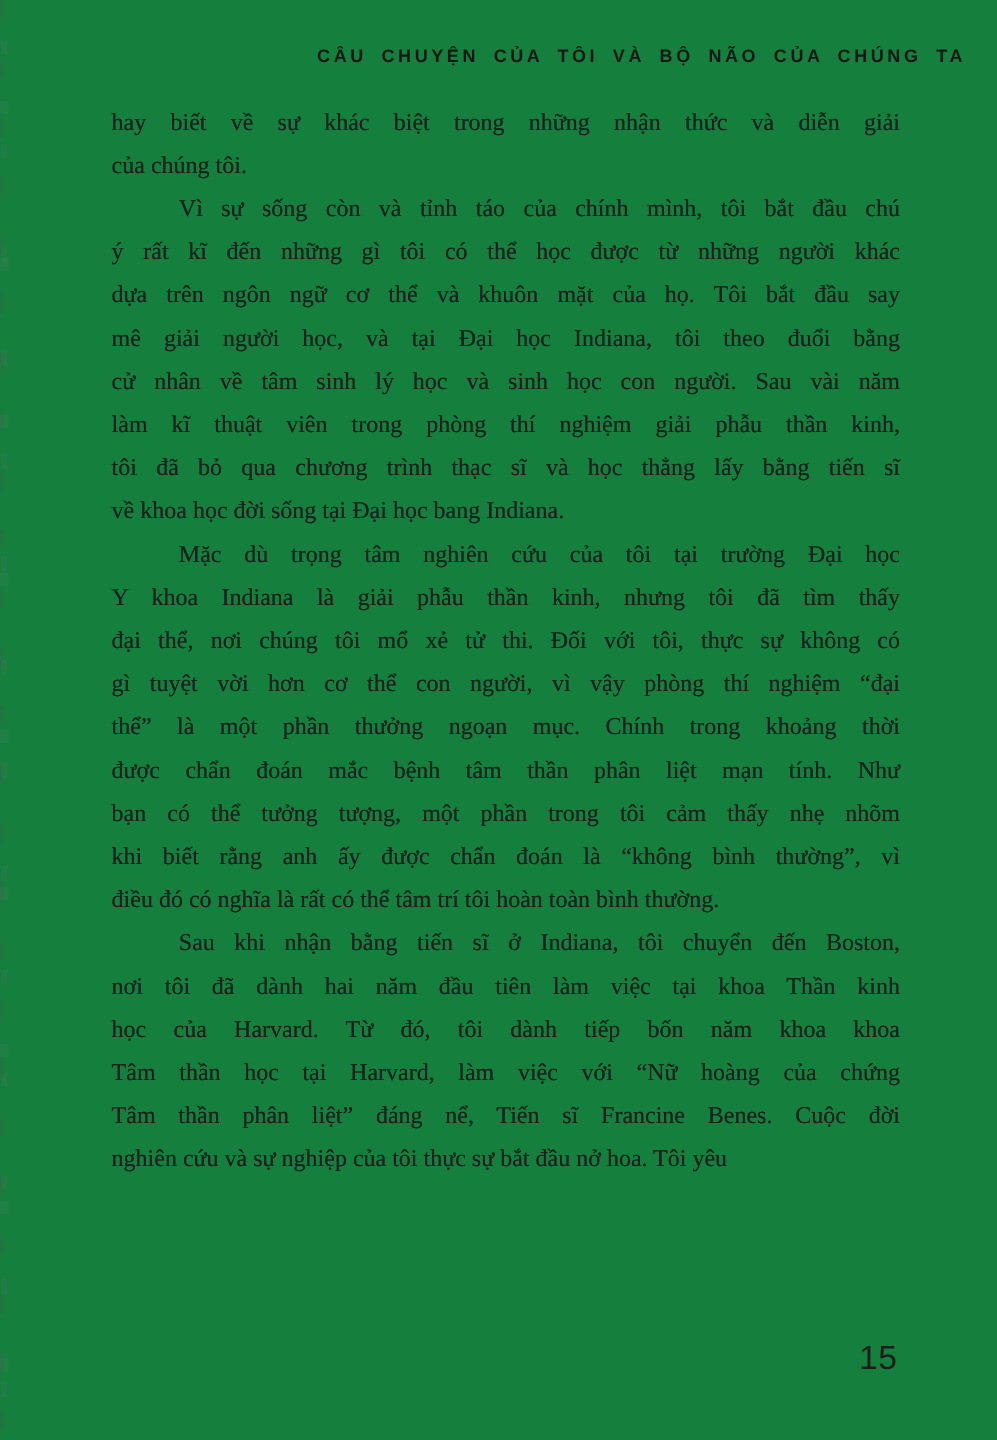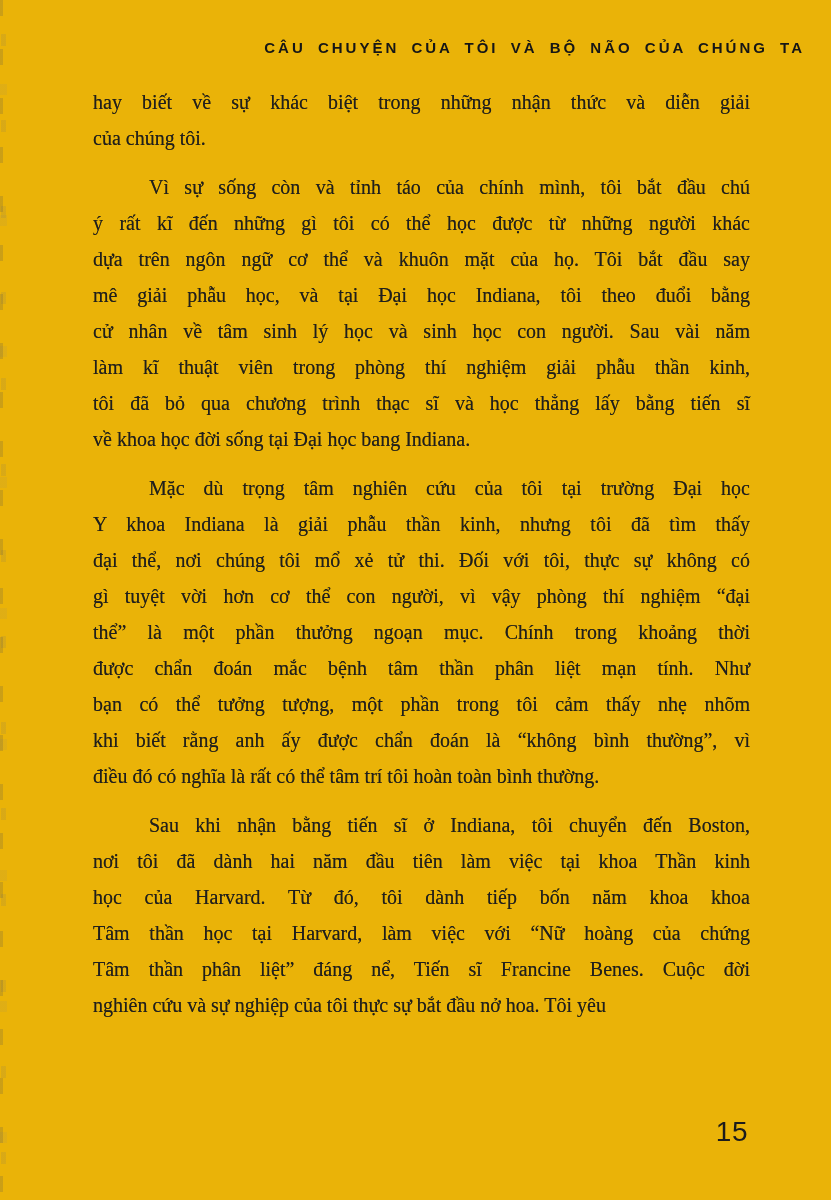--- a/index.html
+++ b/index.html
@@ -6,21 +6,21 @@
   html, body {
     margin: 0;
     padding: 0;
     background: #e9e9e9;
   }
   .page {
     position: relative;
     width: 831px;
     height: 1200px;
     margin: 0 auto;
-    background: #eab308;
+    background: #15803d;
     overflow: hidden;
     font-family: "Liberation Serif", "DejaVu Serif", serif;
     color: #1f1f1f;
   }
   
   .edge-artifacts {
     position: absolute;
     left: 0; top: 0;
     width: 9px; height: 100%;
     background-image:
@@ -43,21 +43,20 @@
     white-space: nowrap;
     color: #161616;
   }
   .body-text {
     position: absolute;
     left: 93px;
     top: 84px;
     width: 657px;
   }
   .para + .para {
-    margin-top: 13px;
   }
   .line {
     font-size: 20px;
     line-height: 36px;
     text-align: justify;
     text-align-last: justify;
     text-shadow: 0 0 0.4px rgba(0,0,0,0.55);
   }
   .line.indent {
     text-indent: 56px;
@@ -85,21 +84,21 @@
 
   <main class="body-text">
       <div class="para">
         <div class="line">hay biết về sự khác biệt trong những nhận thức và diễn giải</div>
         <div class="line last">của chúng tôi.</div>
       </div>
       <div class="para">
         <div class="line indent">Vì sự sống còn và tỉnh táo của chính mình, tôi bắt đầu chú</div>
         <div class="line">ý rất kĩ đến những gì tôi có thể học được từ những người khác</div>
         <div class="line">dựa trên ngôn ngữ cơ thể và khuôn mặt của họ. Tôi bắt đầu say</div>
-        <div class="line">mê giải phẫu học, và tại Đại học Indiana, tôi theo đuổi bằng</div>
+        <div class="line">mê giải người học, và tại Đại học Indiana, tôi theo đuổi bằng</div>
         <div class="line">cử nhân về tâm sinh lý học và sinh học con người. Sau vài năm</div>
         <div class="line">làm kĩ thuật viên trong phòng thí nghiệm giải phẫu thần kinh,</div>
         <div class="line">tôi đã bỏ qua chương trình thạc sĩ và học thẳng lấy bằng tiến sĩ</div>
         <div class="line last">về khoa học đời sống tại Đại học bang Indiana.</div>
       </div>
       <div class="para">
         <div class="line indent">Mặc dù trọng tâm nghiên cứu của tôi tại trường Đại học</div>
         <div class="line">Y khoa Indiana là giải phẫu thần kinh, nhưng tôi đã tìm thấy</div>
         <div class="line">đại thể, nơi chúng tôi mổ xẻ tử thi. Đối với tôi, thực sự không có</div>
         <div class="line">gì tuyệt vời hơn cơ thể con người, vì vậy phòng thí nghiệm “đại</div>

